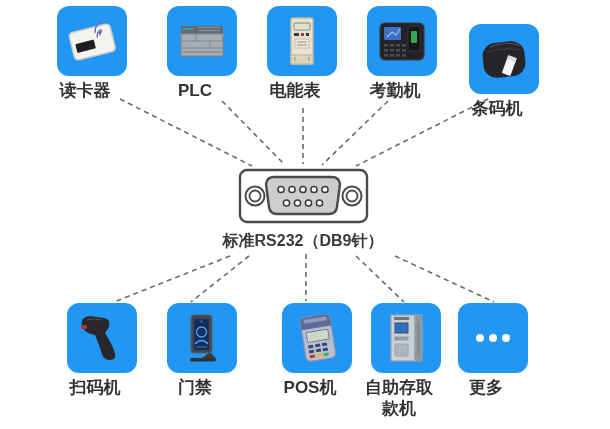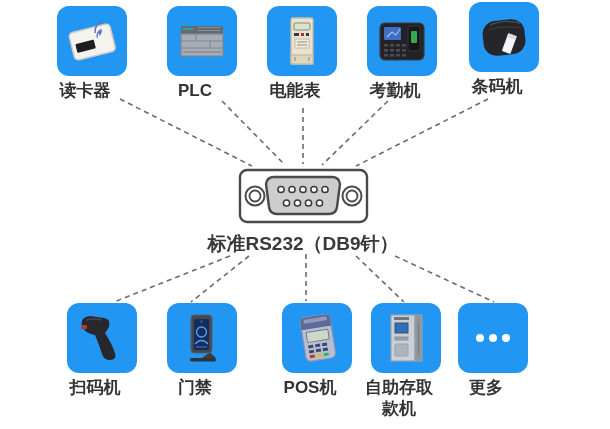--- a/index.html
+++ b/index.html
@@ -38,21 +38,21 @@
   }
   .device-label.wrap{
     white-space:normal;
     word-break:break-all;
     width:74px;
   }
   .center-label{
     position:absolute;
     left:153px;top:231px;width:300px;
     text-align:center;
-    font-size:19px;
+    font-size:16px;
     font-weight:600;
     color:#3a3a3a;
     z-index:2;
   }
   .dashed{
     stroke:#6b6b6b;
     stroke-width:1.6;
     stroke-dasharray:5 4;
     fill:none;
   }
@@ -169,21 +169,21 @@
           <rect x="10" y="41" width="4" height="2.6"></rect>
             <rect x="16" y="41" width="4" height="2.6"></rect>
             <rect x="22" y="41" width="4" height="2.6"></rect>
             <rect x="28" y="41" width="4" height="2.6"></rect>
         </g>
       </svg>
     </div>
     <div class="device-label">考勤机</div>
   </div>
 
-  <div class="device" style="left:469px;top:2px">
+  <div class="device" style="left:469px;top:24px">
     <div class="tile">
       <svg width="56" height="56" viewBox="0 0 56 56">
         <rect x="7" y="11" width="42" height="35" rx="13" fill="#26262a" transform="rotate(-6 28 28)"></rect>
         <path d="M14 16 q14 -6 30 -2" stroke="#4a4a50" stroke-width="1.4" fill="none"></path>
         <path d="M12 21 q15 -5 33 -2" stroke="#3a3a40" stroke-width="1.2" fill="none"></path>
         <rect x="29" y="25" width="9" height="19" rx="1" fill="#f5f5f5" transform="rotate(20 33 34)"></rect>
         <rect x="29" y="25" width="9" height="4" fill="#dcdcdc" transform="rotate(20 33 34)"></rect>
       </svg>
     </div>
     <div class="device-label">条码机</div>

